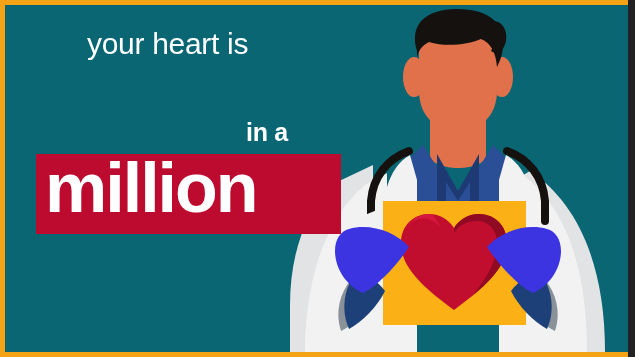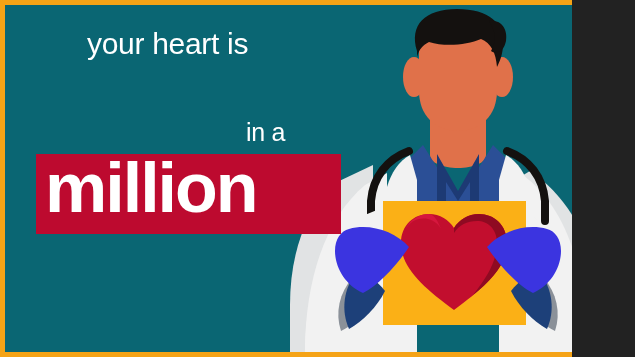--- a/index.html
+++ b/index.html
@@ -1,18 +1,18 @@
 <!DOCTYPE html>
 <html><head>
 <meta charset="utf-8">
 <style>
   html,body{margin:0;padding:0;background:#222;}
   #poster{
     position:relative;
-    width:572px;height:357px;
+    width:628px;height:357px;
     overflow:hidden;
     background:#f5a316;
     font-family:"Liberation Sans", sans-serif;
   }
   #stage{
     position:absolute;
     left:5px;top:5px;
     width:625px;height:347px;
     background:#0a6673;
     overflow:hidden;
@@ -28,21 +28,21 @@
   .txt-one{
     position:absolute;left:108px;top:46px;
     font-size:82px;line-height:82px;
     color:#ffffff;font-weight:700;
     letter-spacing:-2px;
     white-space:nowrap;
   }
   .txt-ina{
     position:absolute;left:241px;top:115px;
     font-size:25px;line-height:25px;
-    color:#ffffff;font-weight:400;
+    color:#ffffff;font-weight:700;
     letter-spacing:-0.3px;
     white-space:nowrap;
   }
   .banner{
     position:absolute;left:31px;top:149px;
     width:305px;height:80px;
     background:#bd0a2f;
   }
   .txt-million{
     position:absolute;left:40px;top:141px;

